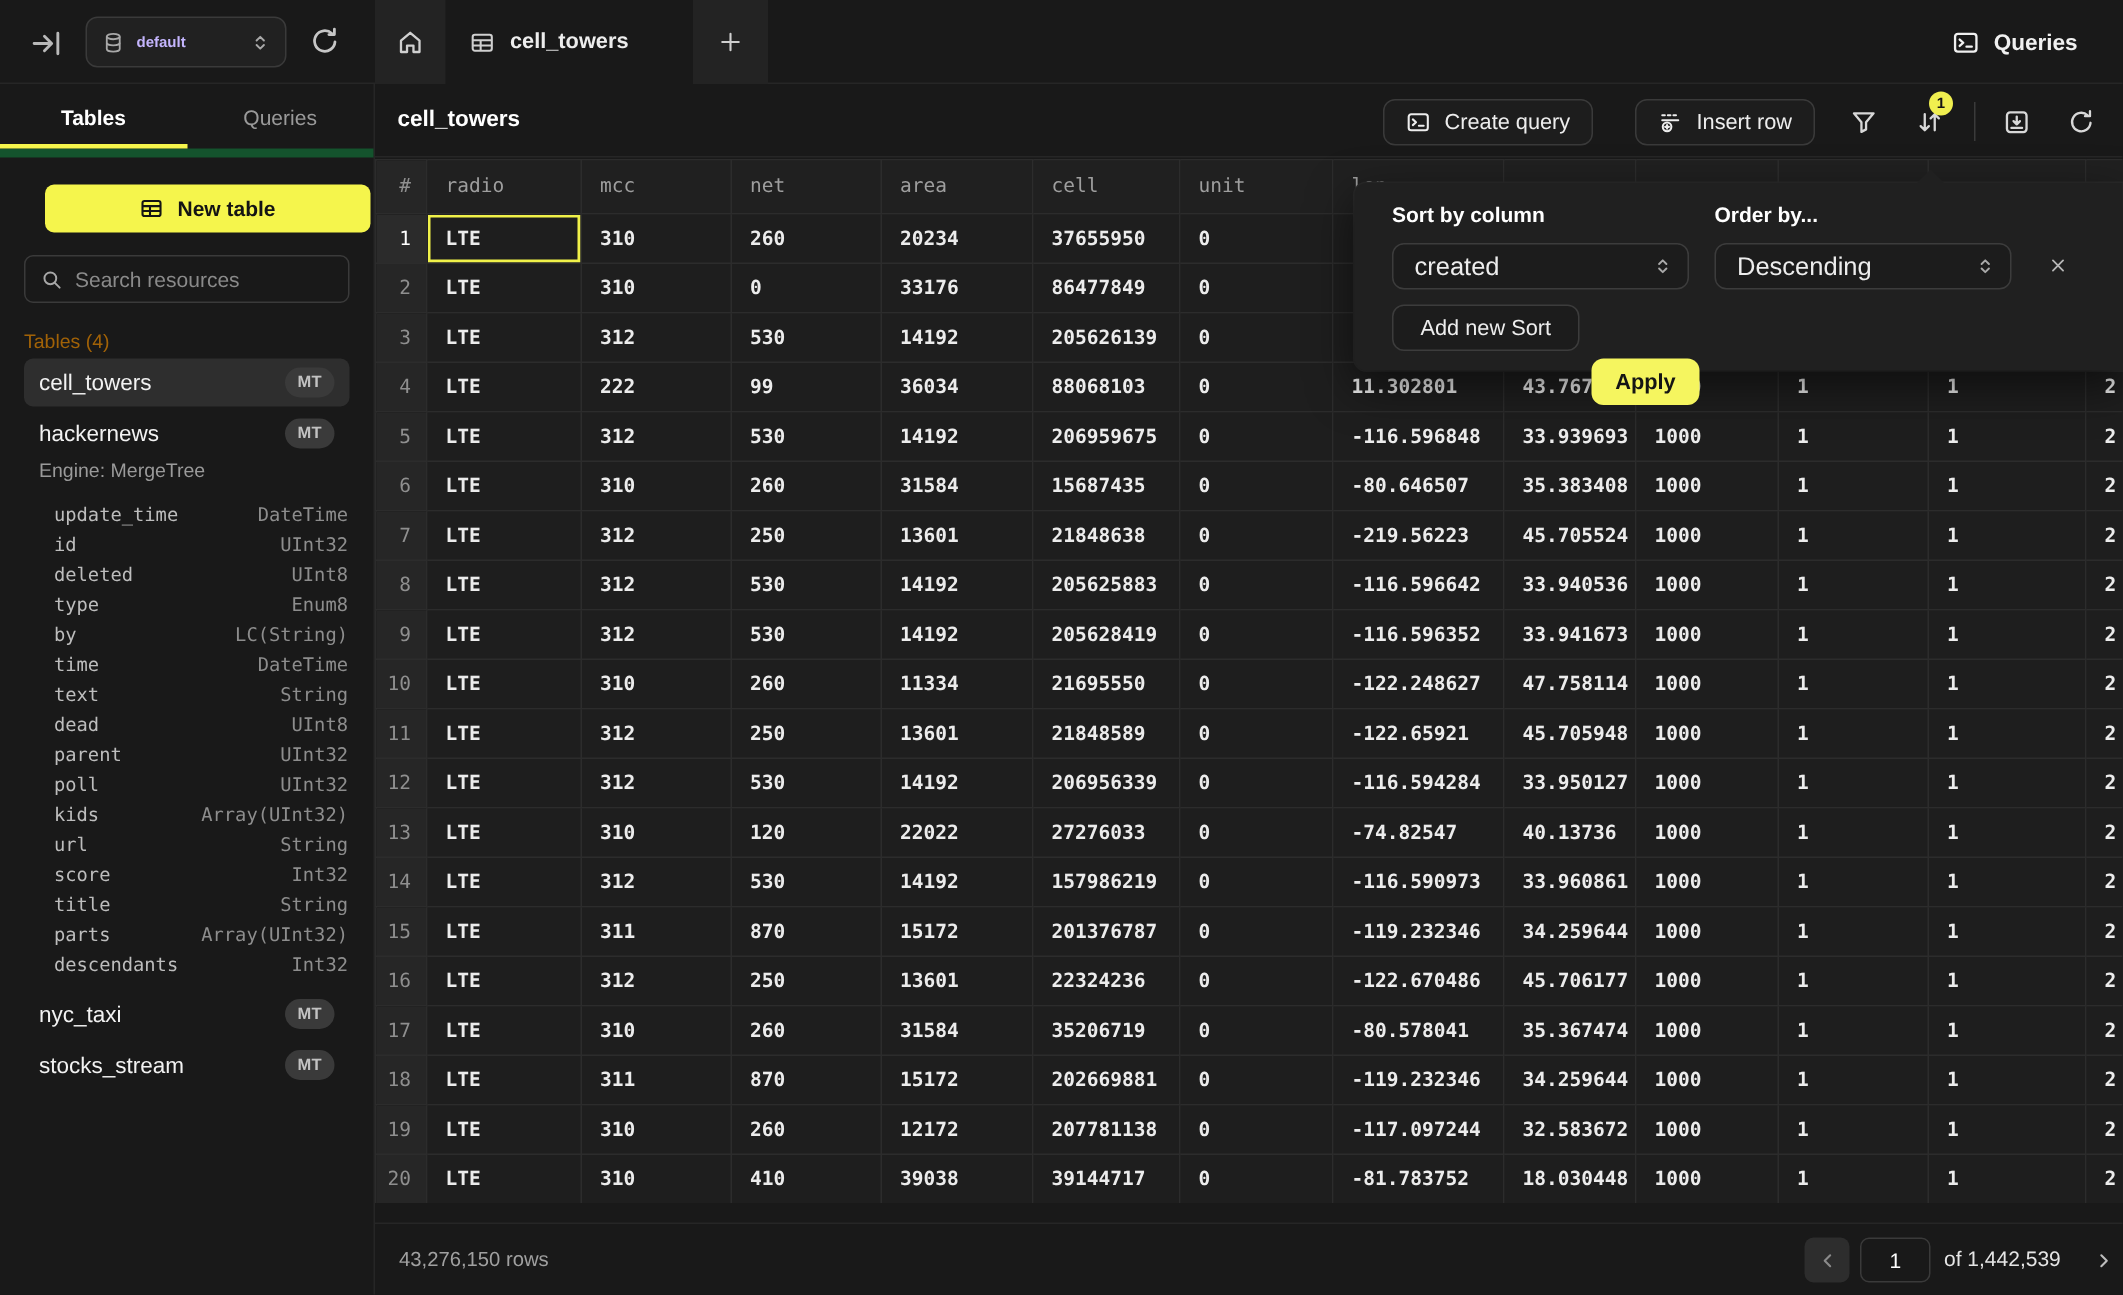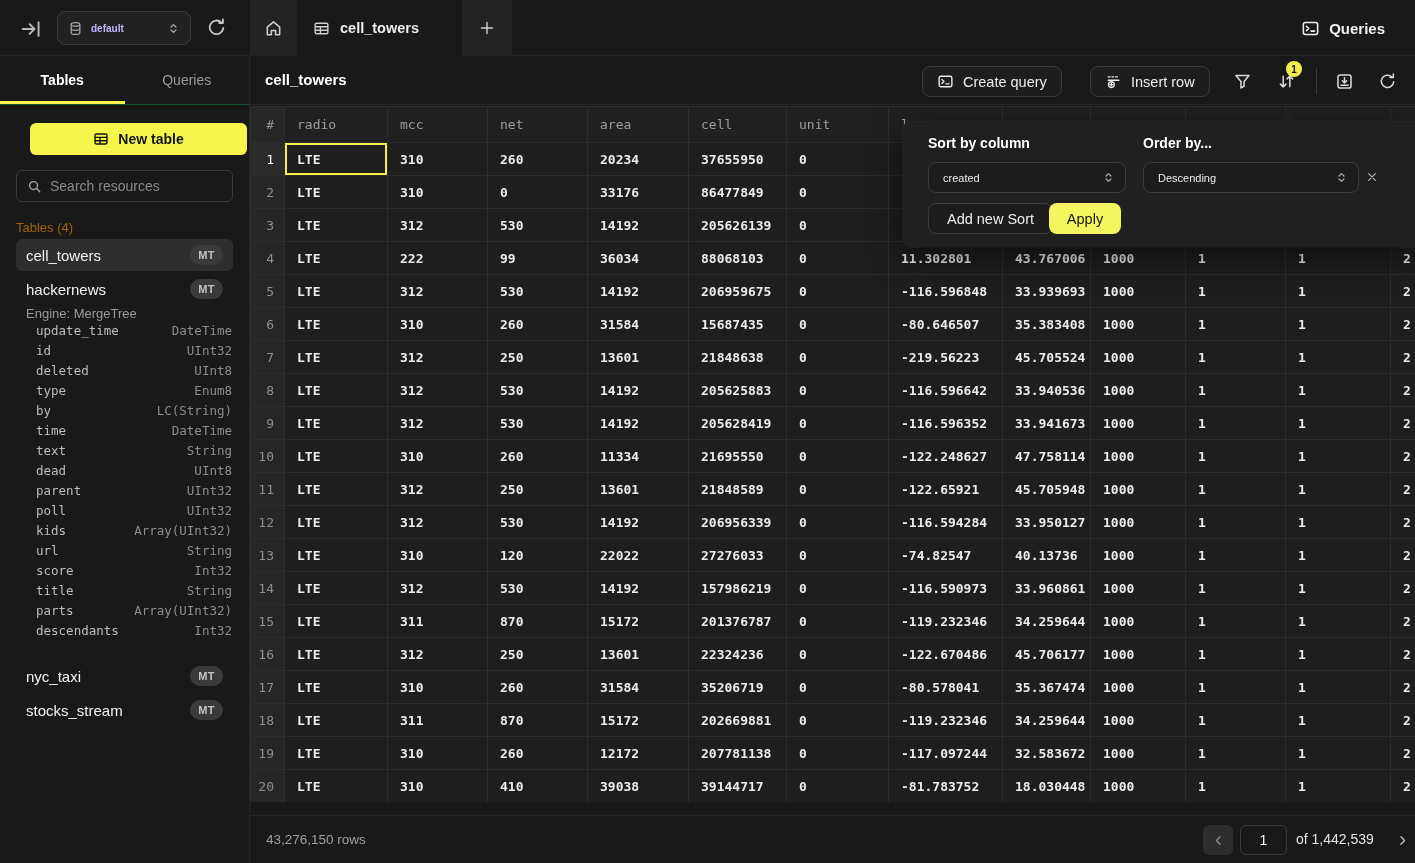--- a/index.html
+++ b/index.html
@@ -23,42 +23,42 @@
     padding:0 16px; cursor:pointer; }
   .tab .ticon { color:#cfcfcf; }
   .tab .tlabel { color:#ededed; font-size:14.5px; font-weight:600; }
   .plus-tile { width:50px; height:56px; display:flex; align-items:center; justify-content:center; color:#cfcfcf; font-size:20px; cursor:pointer; }
   .queries-btn { position:absolute; right:30px; top:14px; height:28px; display:flex; align-items:center; gap:9px;
     color:#f0f0f0; font-size:15px; font-weight:600; cursor:pointer; }
 
   
   .sidebar { position:absolute; left:0; top:56px; width:250px; height:807px; background:#191919;
     border-right:1px solid #262626; }
-  .side-tabs { height:49px; border-bottom:1px solid #14532d; position:relative; display:flex; }
+  .side-tabs { height:49px; border-bottom:6px solid #14532d; position:relative; display:flex; }
   .side-tab { width:125px; display:flex; align-items:center; justify-content:center; font-size:14px; cursor:pointer; }
   .side-tab.active { color:#ffffff; font-weight:700; }
   .side-tab.idle { color:#9a9a9a; font-weight:500; }
   .side-tab-underline { position:absolute; left:0; bottom:0; width:125px; height:3px; background:#f5f54c; }
   .new-table-btn { position:absolute; left:16px; top:67px; width:217px; height:32px; background:#f5f54c;
     border-radius:6px; display:flex; align-items:center; justify-content:center; gap:9px;
     color:#141414; font-size:14px; font-weight:700; cursor:pointer;margin-left:14px; }
   .search-box { position:absolute; left:16px; top:114px; width:217px; height:32px; border:1px solid #3a3a3a;
     border-radius:6px; display:flex; align-items:center; padding:0 10px; gap:8px; background:transparent; }
   .search-box input { flex:1; background:transparent; border:none; outline:none; color:#dcdcdc; font-size:14px;
     font-family:"Liberation Sans", sans-serif; }
   .search-box input::placeholder { color:#8a8a8a; }
   .section-label { position:absolute; left:16px; top:164px; color:#a16207; font-size:13px; }
   .tbl-item { position:absolute; left:16px; width:217px; height:32px; border-radius:6px;
     display:flex; align-items:center; padding:0 10px 0 10px; cursor:pointer; }
   .tbl-item.selected { background:#2e2e2e; }
   .tbl-item .nm { flex:1; color:#f2f2f2; font-size:15px; font-weight:500; }
   .mt-badge { width:33px; height:20px; border-radius:10px; background:#3a3a3a; color:#c2c2c2;
     font-size:11px; font-weight:700; display:flex; align-items:center; justify-content:center; letter-spacing:.3px; }
   .engine-label { position:absolute; left:26px; top:250px; color:#9a9a9a; font-size:13px; }
-  .coldefs { position:absolute; left:36px; top:264px; width:196px; }
+  .coldefs { position:absolute; left:36px; top:276px; width:196px; }
   .coldef { display:flex; justify-content:space-between; height:20px; align-items:center;
     font-family:"DejaVu Sans Mono", monospace; font-size:12.5px; }
   .coldef .cn { color:#bdbdbd; }
   .coldef .ct { color:#8d8d8d; }
 
   
   .toolbar { position:absolute; left:250px; top:56px; width:1165px; height:49px; background:#191919;
     border-bottom:1px solid #262626; }
   .page-title { position:absolute; left:15px; top:15px; color:#ffffff; font-size:15px; font-weight:700; }
   .tb-btn { position:absolute; top:10px; height:31px; border:1px solid #3a3a3a; border-radius:8px;
@@ -85,28 +85,28 @@
   .grid td.numcol.current { color:#ffffff; background:#2b2b2b; }
   .grid td.selcell { box-shadow:inset 0 0 0 2px #f0f149; }
 
   
   .popup { position:absolute; left:903px; top:122px; width:512px; height:125px; background:#202020;
     border-radius:8px 0 0 8px; box-shadow:0 10px 30px rgba(0,0,0,.55), 0 0 0 1px #2a2a2a; z-index:5; }
   .popup-caret { position:absolute; left:1277px; top:113px; width:0; height:0; z-index:6;
     border-left:10px solid transparent; border-right:10px solid transparent; border-bottom:10px solid #202020; }
   .popup .plabel { position:absolute; top:13px; color:#ffffff; font-size:14px; font-weight:700; }
   .psel { position:absolute; top:40px; height:31px; border:1px solid #3c3c3c; border-radius:8px; background:#1c1c1c;
-    display:flex; align-items:center; padding:0 10px 0 14px; color:#ededed; font-size:11px; cursor:pointer; }
+    display:flex; align-items:center; padding:0 10px 0 14px; color:#ededed; font-size:17px; cursor:pointer; }
   .psel .pv { flex:1; }
   .popup-close { position:absolute; left:460px; top:46px; width:18px; height:18px; color:#b5b5b5;
     display:flex; align-items:center; justify-content:center; cursor:pointer; }
   .pbtn { position:absolute; top:81px; height:31px; border-radius:8px; display:flex; align-items:center;
     justify-content:center; font-size:14.5px; cursor:pointer; }
   .pbtn.dark { left:25px; width:125px; border:1px solid #3c3c3c; background:#1c1c1c; color:#ededed; }
-  .pbtn.yellow { left:146px; width:72px; background:#f5f55f; color:#141414; font-weight:400; }
+  .pbtn.yellow { left:158px; width:72px; background:#f5f55f; color:#141414; font-weight:700;margin-top:36px; }
 
   
   .footer { position:absolute; left:250px; top:815px; width:1165px; height:48px; background:#191919;
     border-top:1px solid #262626; }
   .rowcount { position:absolute; left:16px; top:16px; color:#a0a0a0; font-size:13.5px; }
   .pg-prev { position:absolute; left:953px; top:9px; width:30px; height:30px; background:#2d2d2d; border-radius:6px;
     color:#8a8a8a; display:flex; align-items:center; justify-content:center; cursor:default; }
   .pg-input { position:absolute; left:990px; top:9px; width:47px; height:30px; background:#191919;
     border:1px solid #3a3a3a; border-radius:6px; color:#ffffff; font-size:14px; text-align:center; outline:none;
     font-family:"Liberation Sans", sans-serif; }
@@ -688,21 +688,21 @@
   <div class="plabel" style="left:240px">Order by...</div>
 
   <div class="psel" style="left:25px; width:198px">
     <span class="pv">created</span>
     <span class="icon-dim">
       <svg width="13" height="13" viewBox="0 0 16 16" fill="none" stroke="currentColor" stroke-width="1.6" stroke-linecap="round" stroke-linejoin="round">
           <path d="M5 6.2 8 3.2l3 3M5 9.8l3 3 3-3"></path>
         </svg>
     </span>
   </div>
-  <div class="psel" style="left:240px; width:216px">
+  <div class="psel" style="left:240px; width:198px">
     <span class="pv">Descending</span>
     <span class="icon-dim">
       <svg width="13" height="13" viewBox="0 0 16 16" fill="none" stroke="currentColor" stroke-width="1.6" stroke-linecap="round" stroke-linejoin="round">
           <path d="M5 6.2 8 3.2l3 3M5 9.8l3 3 3-3"></path>
         </svg>
     </span>
   </div>
   <div class="popup-close">
     <svg width="12" height="12" viewBox="0 0 16 16" fill="none" stroke="currentColor" stroke-width="1.6" stroke-linecap="round">
         <path d="M3.5 3.5l9 9M12.5 3.5l-9 9"></path>

